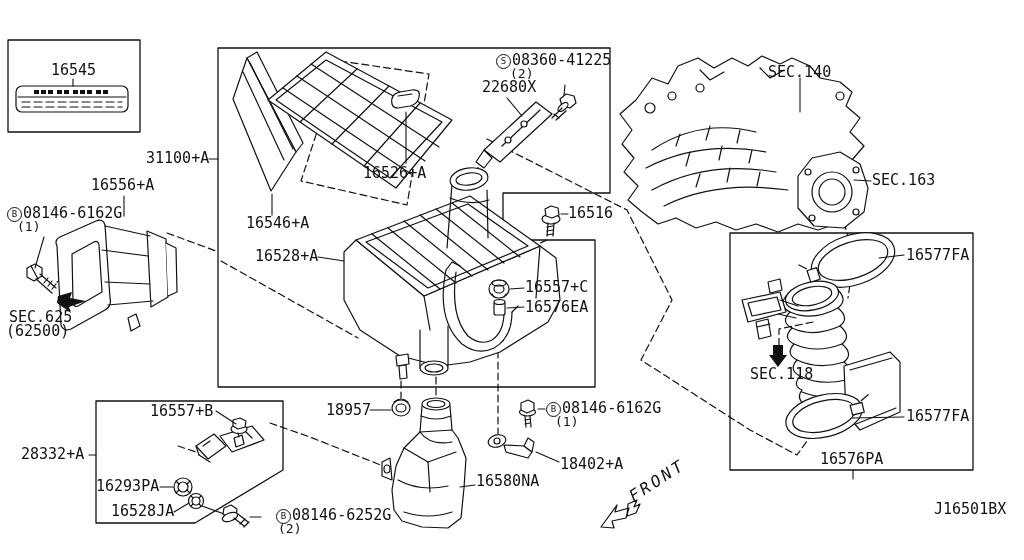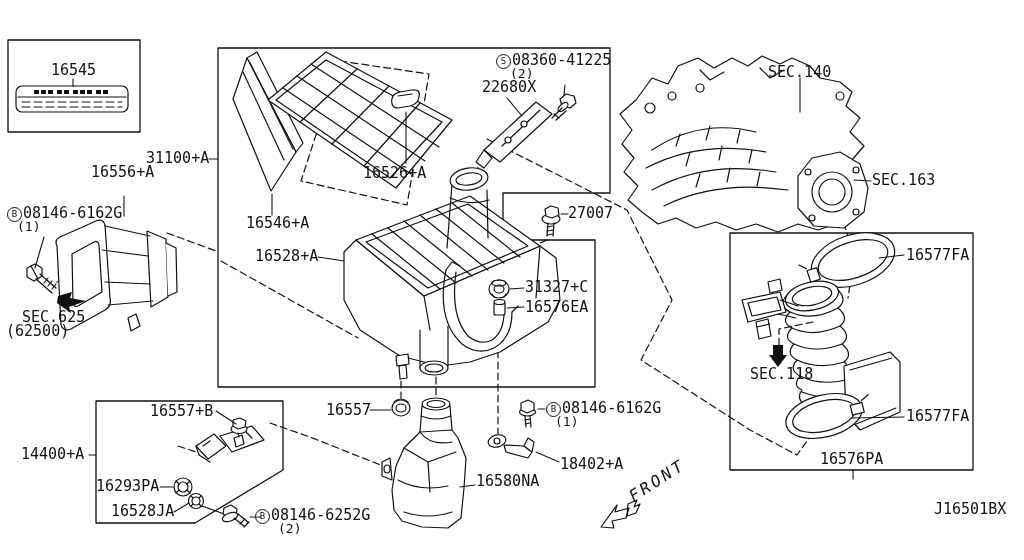--- a/index.html
+++ b/index.html
@@ -357,62 +357,62 @@
     <line x1="250" y1="517" x2="261" y2="517"></line>
     <line x1="370" y1="410" x2="391" y2="410"></line>
     <line x1="460" y1="487" x2="475" y2="485"></line>
     <line x1="536" y1="452" x2="559" y2="462"></line>
     <line x1="538" y1="409" x2="545" y2="409"></line>
   </g>
 </svg>
 
   <div class="lbl" style="left:51px;top:63px">16545</div>
   <div class="lbl" style="left:146px;top:151px">31100+A</div>
-  <div class="lbl" style="left:91px;top:165px">16556+A</div>
+  <div class="lbl" style="left:91px;top:178px">16556+A</div>
 
   <div class="lbl" style="left:7px;top:206px">
     <span class="circ">B</span><span>08146-6162G</span>
   </div>
   <div class="lbl qty" style="left:17px;top:220px">(1)</div>
 
-  <div class="lbl" style="left:22px;top:310px">SEC.625</div>
+  <div class="lbl" style="left:9px;top:310px">SEC.625</div>
   <div class="lbl" style="left:6px;top:324px">(62500)</div>
 
   <div class="lbl" style="left:246px;top:216px">16546+A</div>
   <div class="lbl" style="left:255px;top:249px">16528+A</div>
   <div class="lbl" style="left:363px;top:166px">16526+A</div>
 
   <div class="lbl" style="left:496px;top:53px">
     <span class="circ">S</span><span>08360-41225</span>
   </div>
   <div class="lbl qty" style="left:510px;top:67px">(2)</div>
   <div class="lbl" style="left:482px;top:80px">22680X</div>
 
-  <div class="lbl" style="left:568px;top:206px">27007</div>
-  <div class="lbl" style="left:525px;top:280px">31327+C</div>
+  <div class="lbl" style="left:568px;top:206px">16516</div>
+  <div class="lbl" style="left:525px;top:280px">16557+C</div>
   <div class="lbl" style="left:525px;top:300px">16576EA</div>
 
   <div class="lbl" style="left:768px;top:65px">SEC.140</div>
   <div class="lbl" style="left:872px;top:173px">SEC.163</div>
   <div class="lbl" style="left:906px;top:248px">16577FA</div>
   <div class="lbl" style="left:750px;top:367px">SEC.118</div>
   <div class="lbl" style="left:906px;top:409px">16577FA</div>
   <div class="lbl" style="left:820px;top:452px">16576PA</div>
 
-  <div class="lbl" style="left:21px;top:447px">14400+A</div>
+  <div class="lbl" style="left:21px;top:447px">28332+A</div>
   <div class="lbl" style="left:150px;top:404px">16557+B</div>
   <div class="lbl" style="left:96px;top:479px">16293PA</div>
   <div class="lbl" style="left:111px;top:504px">16528JA</div>
 
-  <div class="lbl" style="left:255px;top:508px">
+  <div class="lbl" style="left:276px;top:508px">
     <span class="circ">B</span><span>08146-6252G</span>
   </div>
   <div class="lbl qty" style="left:278px;top:522px">(2)</div>
 
-  <div class="lbl" style="left:326px;top:403px">16557</div>
+  <div class="lbl" style="left:326px;top:403px">18957</div>
   <div class="lbl" style="left:476px;top:474px">16580NA</div>
   <div class="lbl" style="left:560px;top:457px">18402+A</div>
 
   <div class="lbl" style="left:546px;top:401px">
     <span class="circ">B</span><span>08146-6162G</span>
   </div>
   <div class="lbl qty" style="left:555px;top:415px">(1)</div>
 
   <div class="lbl front" style="left:631px;top:490px">FRONT</div>
   <div class="lbl" style="left:934px;top:502px">J16501BX</div>

